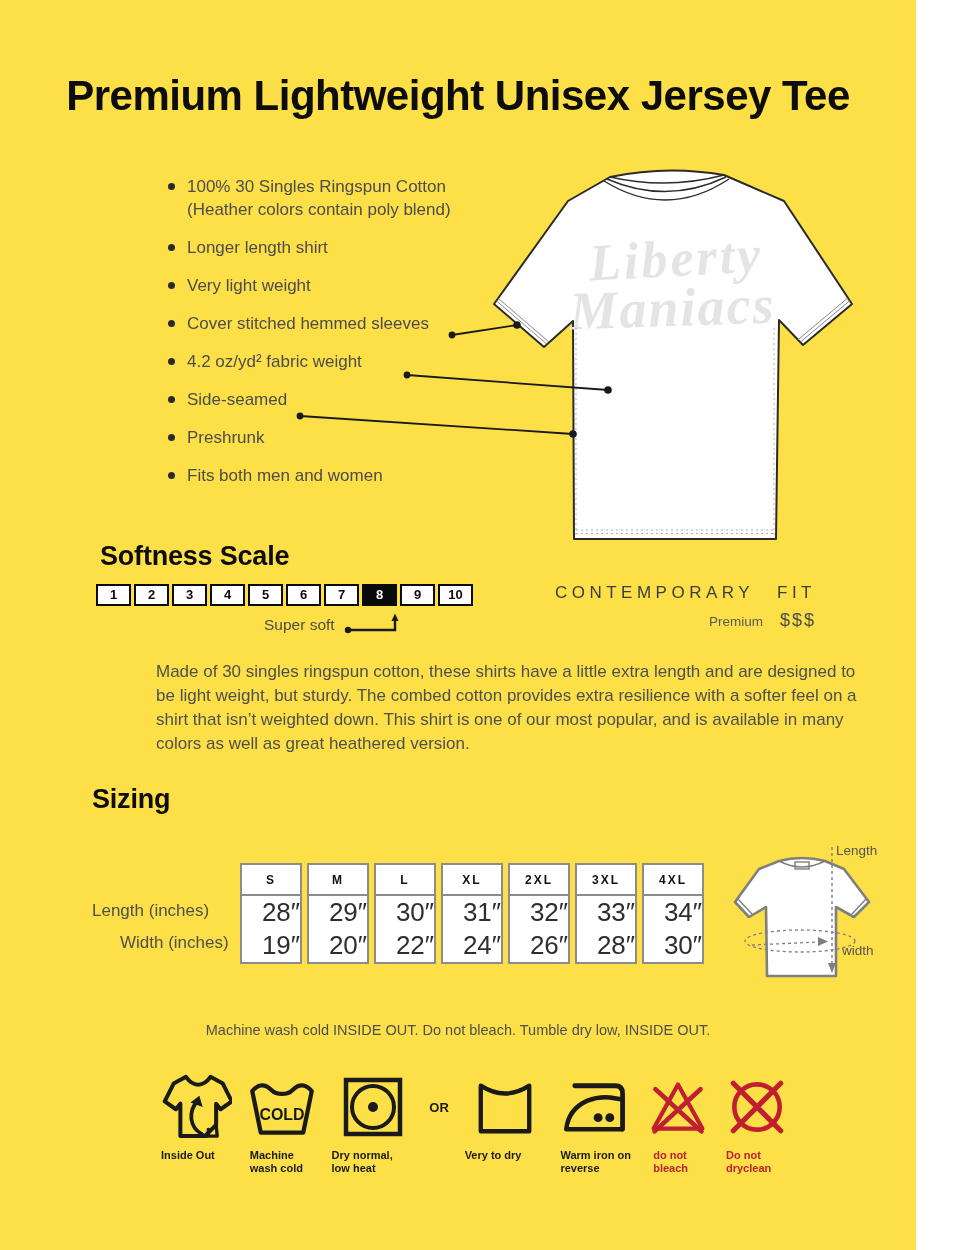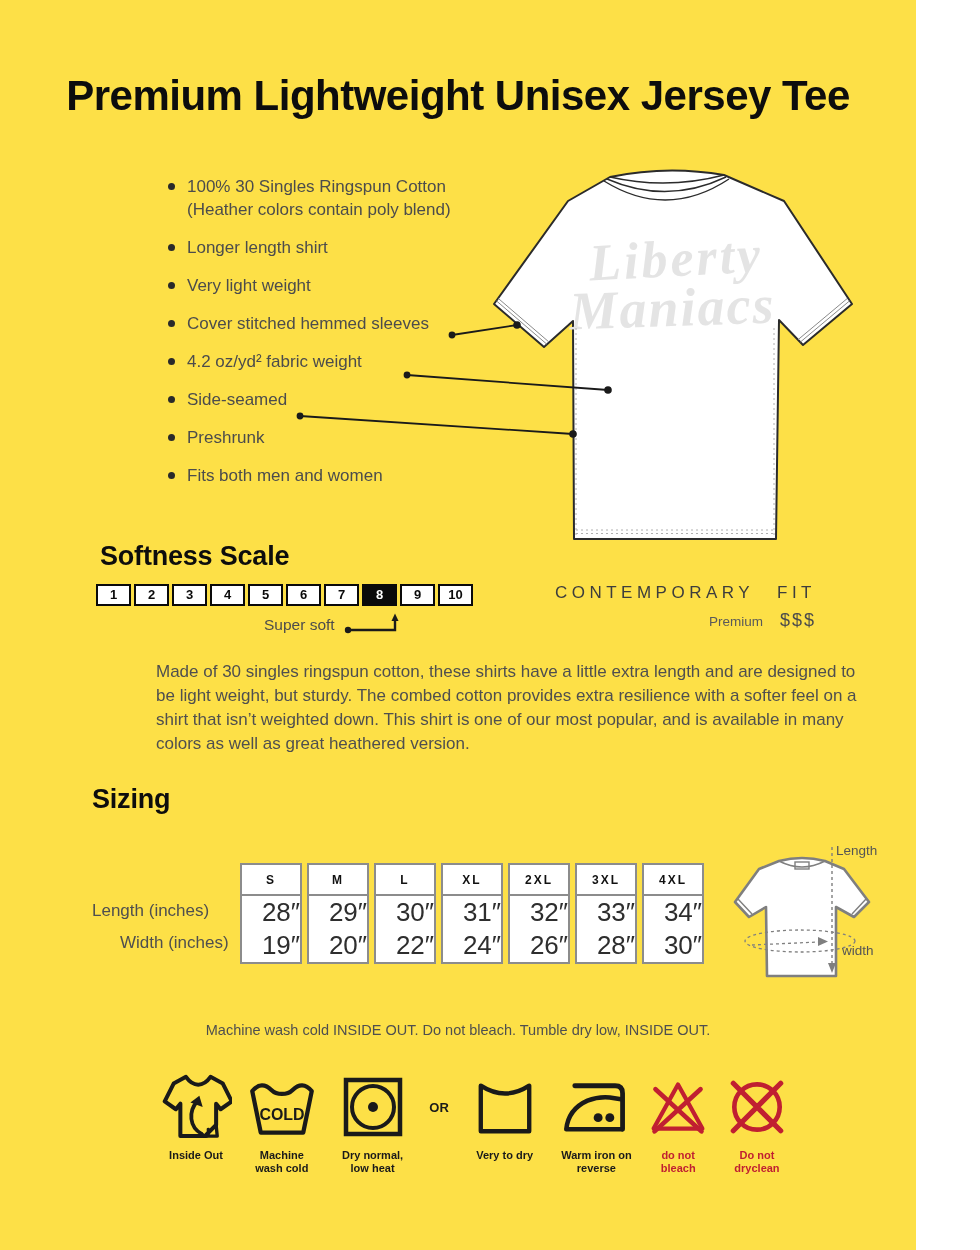--- a/index.html
+++ b/index.html
@@ -43,21 +43,21 @@
   .size-box .size-head{height:29px;line-height:30px;text-align:center;font-size:12px;
                        font-weight:bold;letter-spacing:2px;color:#111;
                        border-bottom:2px solid #8c8c8c;}
   .size-box .size-val{height:33px;line-height:33px;text-align:right;font-size:26px;color:#2e2e2e;}
 
   .care-note{top:1022px;left:0;right:0;text-align:center;font-size:14.5px;color:#4f4f4f;}
 
   .care-row{left:160px;top:1068px;width:630px;display:flex;justify-content:space-between;}
   .care-item{display:flex;flex-direction:column;align-items:center;}
   .care-icon-box{height:78px;display:flex;align-items:center;justify-content:center;}
-  .care-label{font-size:11px;font-weight:bold;line-height:12.5px;text-align:center;
+  .care-label{font-size:11px;font-weight:bold;line-height:12.5px;text-align:left;
               margin-top:3px;color:#1a1a1a;}
   .or-item .or-text{font-size:13px;font-weight:bold;color:#1a1a1a;}
   .or-item{justify-content:flex-start;padding-top:32px;}
 
   svg{display:block;}
   svg text{font-family:"Liberation Sans","DejaVu Sans",sans-serif;}
   .wm{font-family:"Liberation Serif","DejaVu Serif",serif;font-style:italic;font-weight:bold;}
 </style>
 </head>
 <body>

